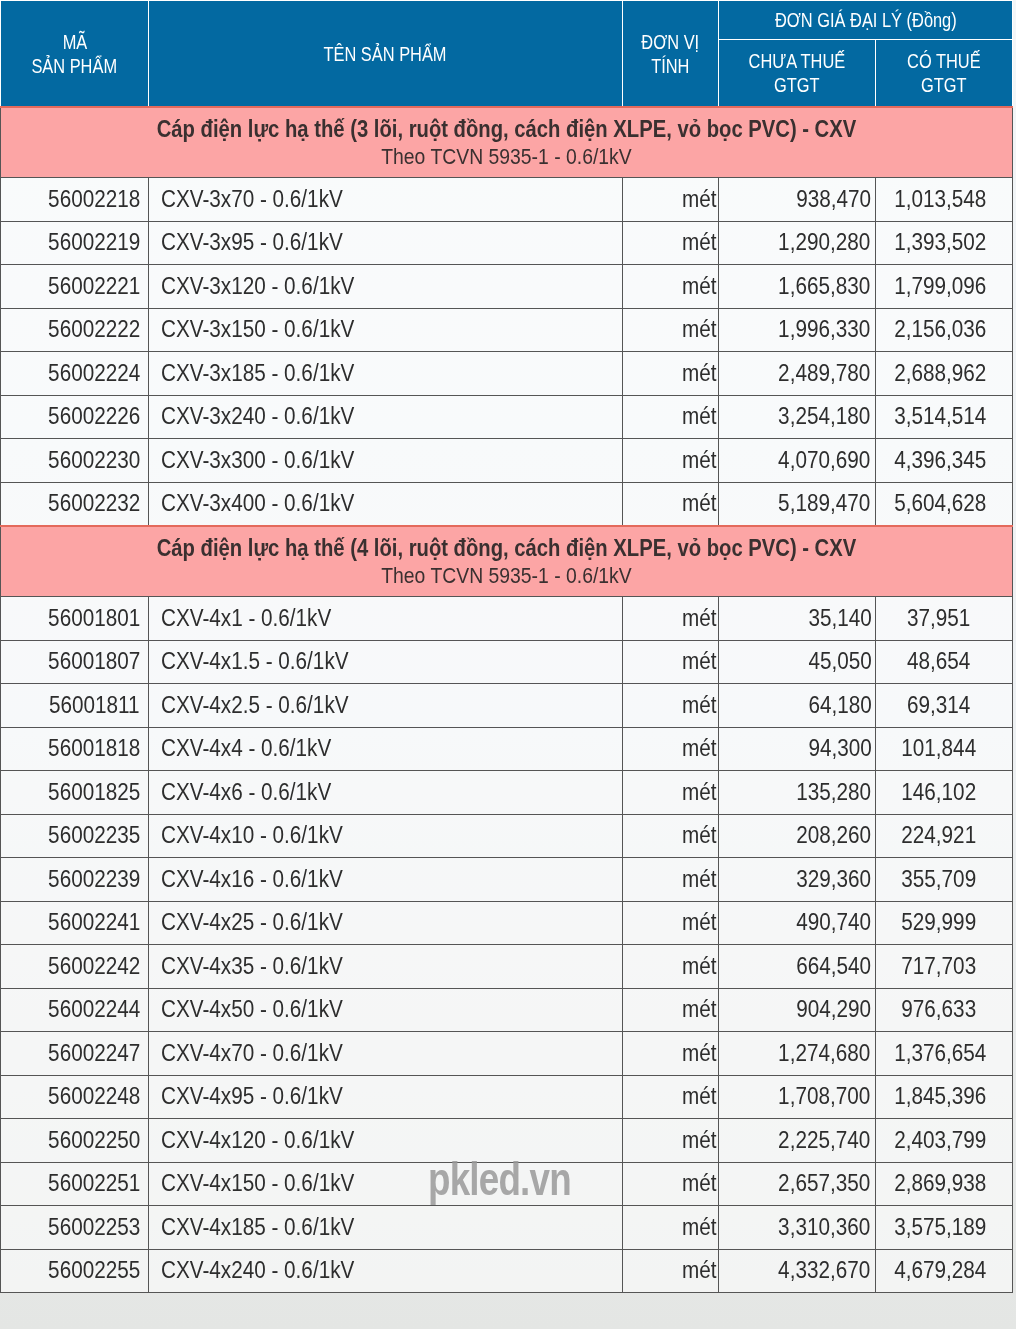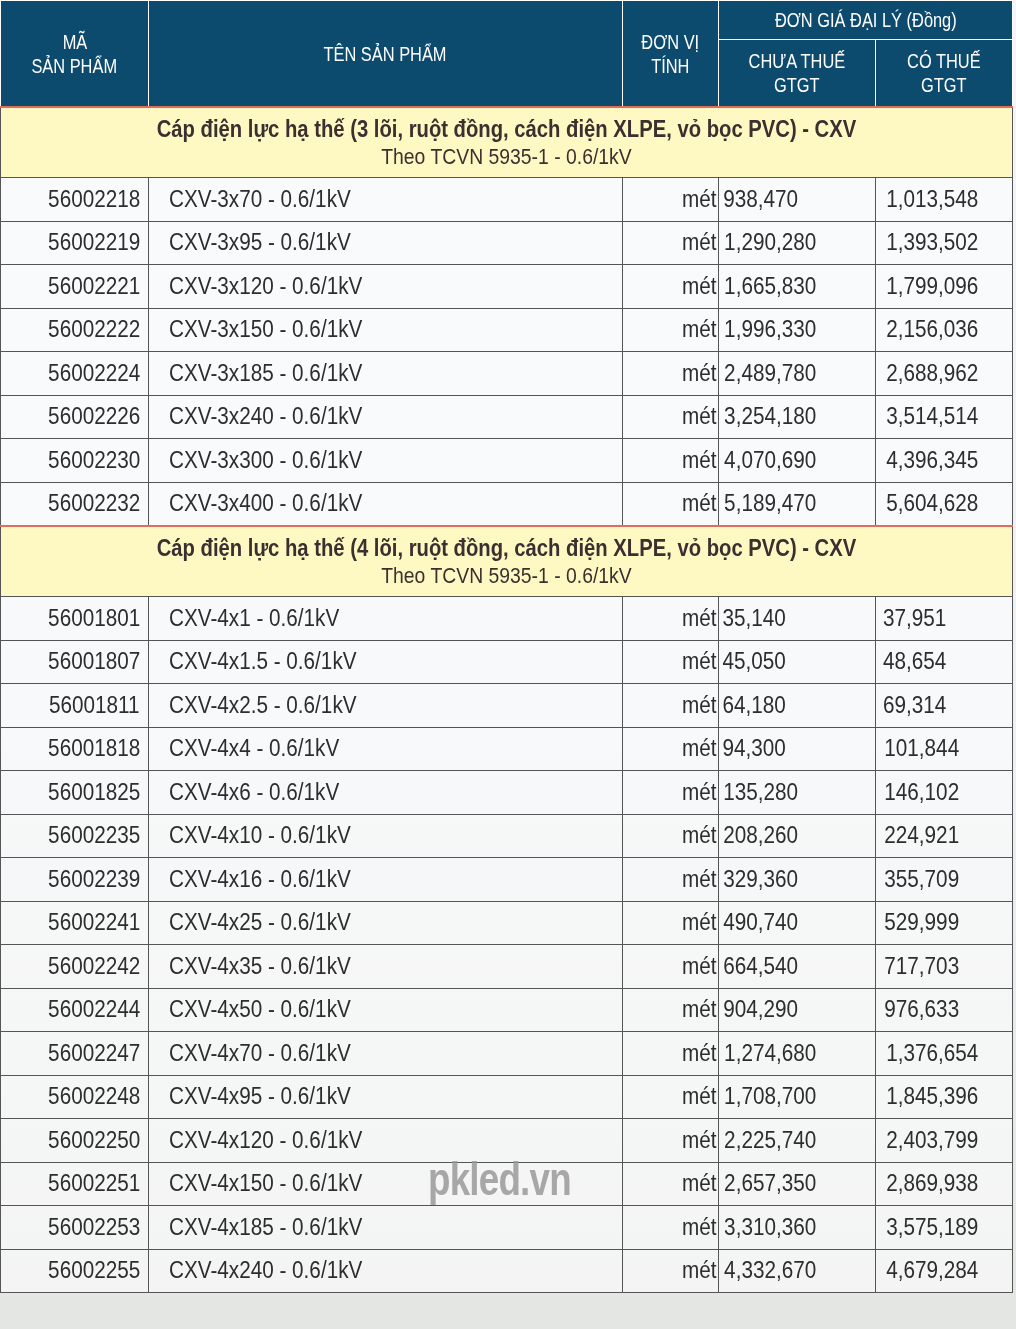--- a/index.html
+++ b/index.html
@@ -14,21 +14,21 @@
     width:1012px;
     table-layout:fixed;
     position:absolute; left:0; top:0;
   }
   col.c1 { width:148px; }
   col.c2 { width:474px; }
   col.c3 { width:96px; }
   col.c4 { width:157px; }
   col.c5 { width:137px; }
   th {
-    background:#0c4a6e;
+    background:#0369a1;
     color:#fff;
     font-weight:normal;
     font-size:20px;
     line-height:24px;
     border:1.5px solid #ffffff;
     text-align:center;
     padding:0;
     font-family:"Liberation Sans", sans-serif;
     transform-origin:center;
   }
@@ -37,26 +37,26 @@
   .cond { display:inline-block; transform:scaleX(0.82); }
   td {
     border:1.5px solid #555;
     font-size:23px;
     color:#2d2d2d;
     height:42.5px;
     padding:0;
     background:rgba(255,255,255,0.55);
   }
   td.code { text-align:center;padding-left:40px; }
-  td.name { text-align:left; padding-left:20px; }
+  td.name { text-align:left; padding-left:12px; }
   td.unit { text-align:right; }
-  td.price { text-align:left; }
-  td.tax { text-align:left; padding-right:18px; }
+  td.price { text-align:right; }
+  td.tax { text-align:center; padding-right:18px; }
   tr.section td {
-    background:#fef9c3;
+    background:#fca5a5;
     text-align:center;
     height:69px;
     border:1.5px solid #555;
     border-top:2px solid #e46a5c;
     line-height:28px;
   }
   .sec-title { font-weight:bold; font-size:23px; color:#3a3030; display:block; }
   .sec-sub { font-size:22px; color:#3a3030; display:block; }
   .txt { display:inline-block; transform:scaleX(0.9); transform-origin:left center; white-space:nowrap; }
   td.code .txt, td.unit .txt, td.price .txt { transform-origin:center; }

